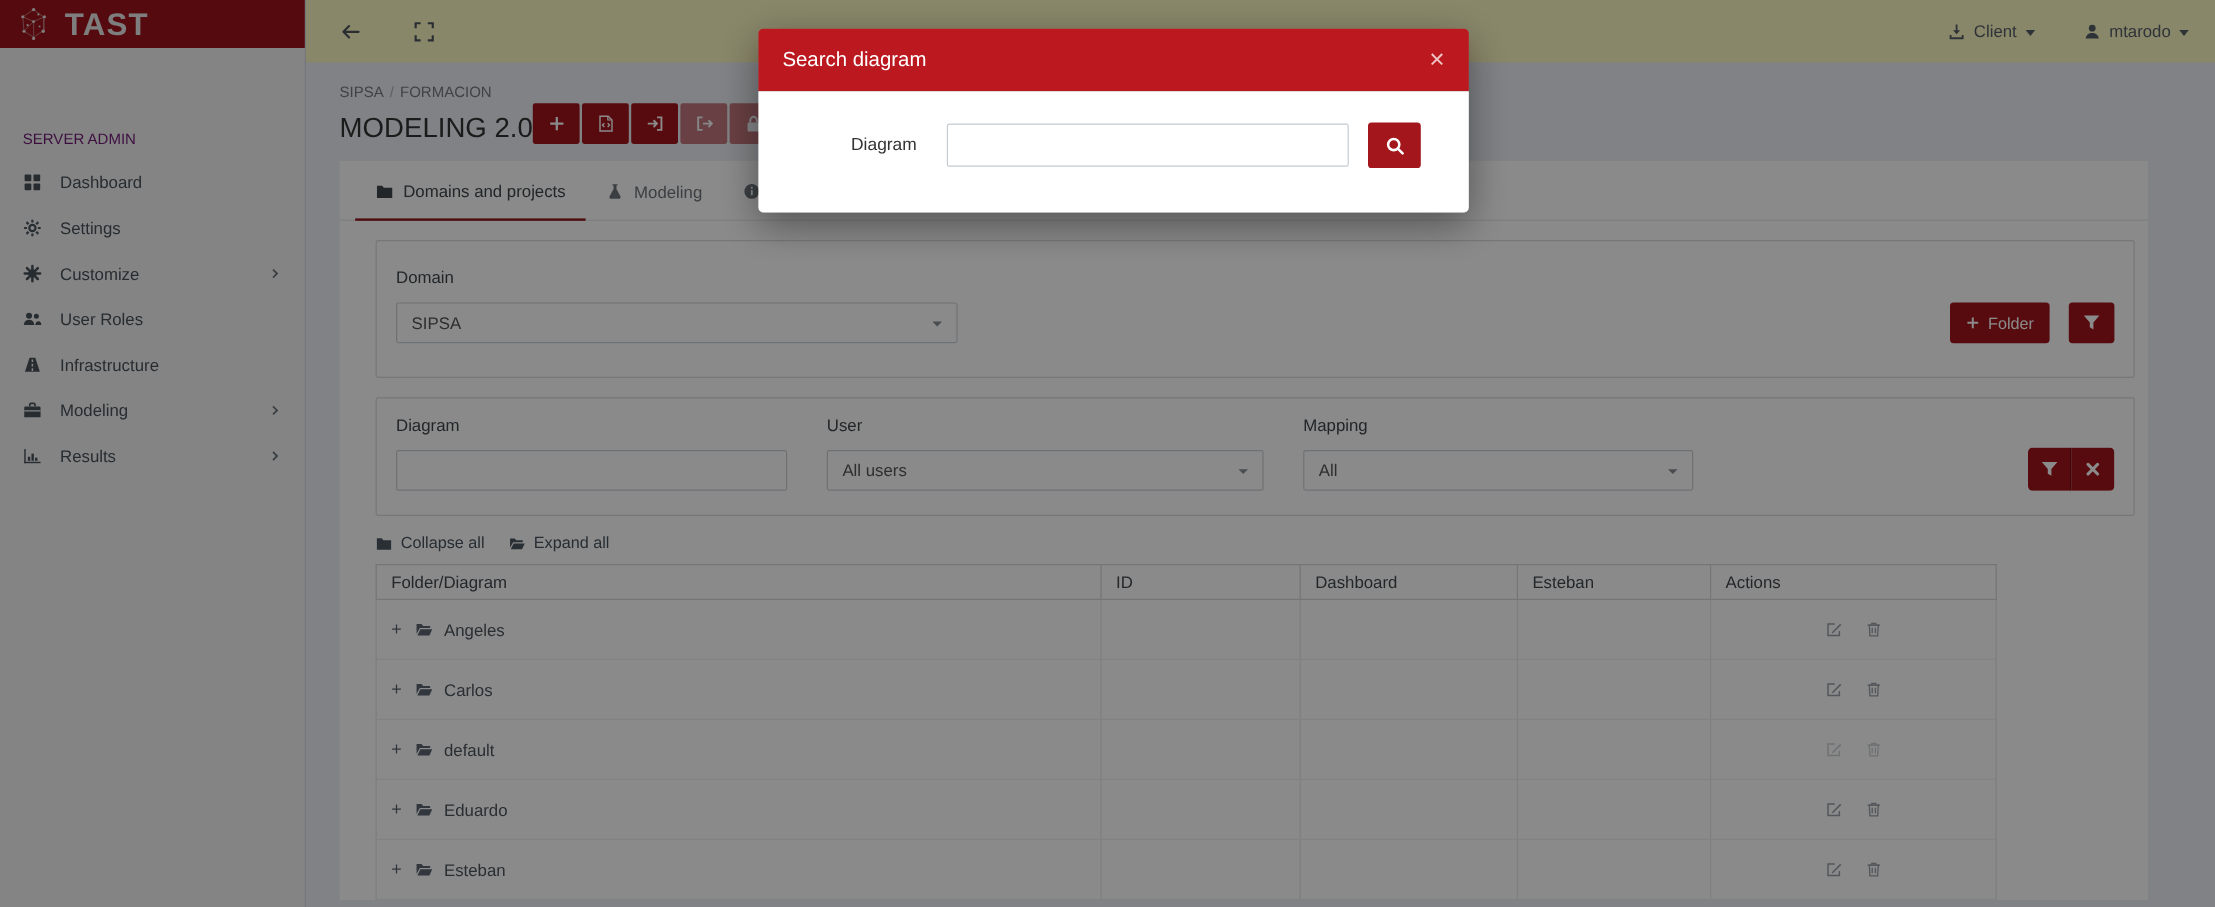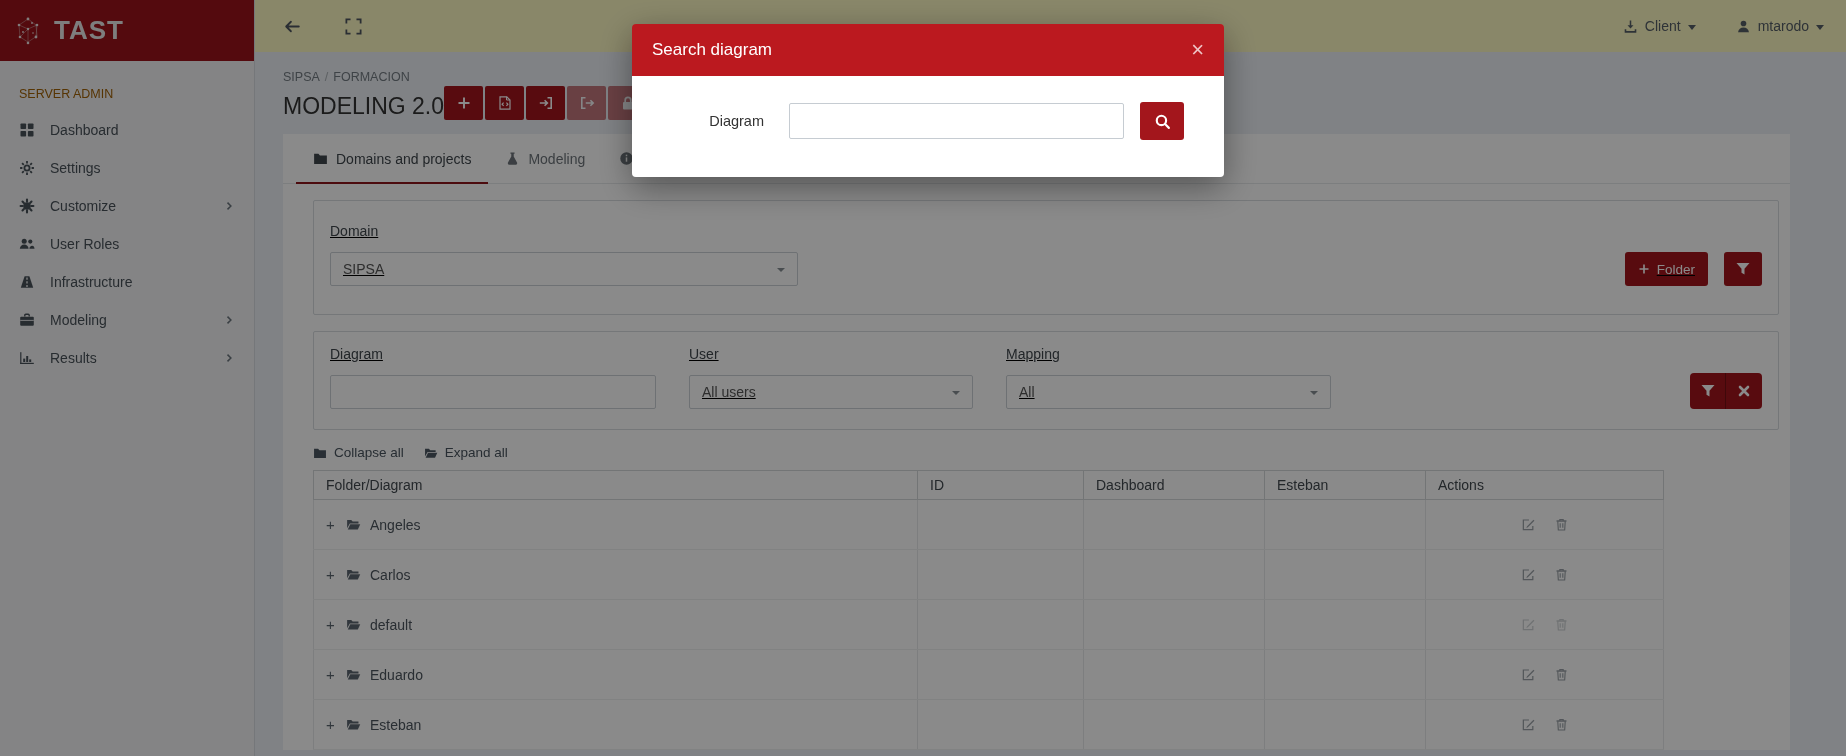--- a/index.html
+++ b/index.html
@@ -2,23 +2,23 @@
 <html><head>
 <meta charset="utf-8">
 <style>
   * { box-sizing: border-box; margin: 0; padding: 0; }
   html,body { width:1846px; height:756px; overflow:hidden; font-family:"Liberation Sans",sans-serif; background:#ecf0f5; }
 
   .app { display:flex; width:100%; height:100%; }
 
   
   .sidebar { width:255px; flex-shrink:0; background:#f4f4f5; border-right:1px solid #d9dde2; }
-  .logo { height:61px; background:#9c141a; display:flex; align-items:center; gap:11px; padding:0 13px; }
+  .logo { height:40px; background:#9c141a; display:flex; align-items:center; gap:11px; padding:0 13px; }
   .logo-text { color:#e9e9e9; font-size:26px; font-weight:bold; letter-spacing:1px; }
-  .sidebar-header { padding:26px 19px 10px; color:#a16207; font-size:12.5px; }
+  .sidebar-header { padding:26px 19px 10px; color:#701a75; font-size:12.5px;margin-top:43px; }
   .nav-item { display:flex; align-items:center; gap:15px; height:38px; padding:0 19px; color:#49525a; font-size:14px; cursor:pointer; }
   .nav-item .si { width:16px; height:16px; flex-shrink:0; color:#49525a; }
   .nav-item .chev { margin-left:auto; width:12px; height:12px; color:#6b757e; }
 
   
   .main { flex:1; display:flex; flex-direction:column; min-width:0; }
   .navbar { height:52px; background:#fef9c3; display:flex; align-items:center; padding:0 22px 0 28px; gap:42px; flex-shrink:0; }
   .nav-ic { width:19px; height:19px; color:#4e565e; cursor:pointer; }
   .nav-right { margin-left:auto; display:flex; align-items:center; gap:40px; color:#555e66; font-size:14px; }
   .nav-drop { display:flex; align-items:center; gap:7px; cursor:pointer; }
@@ -32,33 +32,33 @@
   .page-title { font-size:23px; font-weight:500; color:#333; margin-top:9px; }
 
   .btn-group-red { display:flex; gap:2px; }
   .rbtn { width:39px; height:34px; background:#a3161c; color:#fff; display:flex; align-items:center; justify-content:center; border-radius:2px; cursor:pointer; border:none; }
   .rbtn svg { width:16px; height:16px; }
   .rbtn.disabled { opacity:0.55; }
 
   
   .panel { background:#fff; margin-top:14px; min-height:608px; }
   .tabs { display:flex; padding-left:13px; border-bottom:1px solid #e6e9eb; }
-  .tab { display:flex; align-items:flex-start; gap:8px; padding:17px 17px 15px; font-size:14px; color:#6d747a; cursor:pointer; }
+  .tab { display:flex; align-items:center; gap:8px; padding:17px 17px 15px; font-size:14px; color:#6d747a; cursor:pointer; }
   .tab svg { width:15px; height:15px; }
   .tab.active { color:#3f464c; border-bottom:2px solid #8d161b; margin-bottom:-1px; }
 
-  .box { border:1px solid #d8dce0; border-radius:2px; margin:16px 11px 0 30px;text-decoration:underline; }
+  .box { border:1px solid #d8dce0; border-radius:2px; margin:16px 11px 0 30px; }
   .box-inner { display:flex; align-items:flex-end; gap:20px; }
   .box1 .box-inner { padding:22px 16px 28px; }
   .box2 .box-inner { padding:14px 16px 20px; gap:33px; }
   .field label { display:block; font-size:14px; color:#3f464c; margin-bottom:13px; }
   .select { height:34px; border:1px solid #ccd1d7; background:#fff; display:flex; align-items:center; padding:0 12px; color:#555; font-size:14px; cursor:pointer; border-radius:2px; }
   .select .caret { margin-left:auto; color:#888f95; border-top-width:4px; }
   .tinput { height:34px; border:1px solid #ccd1d7; background:#fff; padding:0 10px; font-size:14px; color:#333; border-radius:2px; width:100%; font-family:inherit; }
-  .w-dom { width:468px; } .w-diag { width:326px; } .w-user { width:284px; } .w-map { width:325px; }
+  .w-dom { width:468px; } .w-diag { width:326px; } .w-user { width:364px; } .w-map { width:325px; }
   .box-actions { margin-left:auto; display:flex; gap:16px; }
   .folder-btn { height:34px; background:#a3161c; color:#fff; border:none; border-radius:3px; font-size:13.5px; display:flex; align-items:center; gap:7px; padding:0 13px; cursor:pointer; font-family:inherit; }
   .folder-btn svg { width:12px; height:12px; }
   .btn-pair { display:flex; border-radius:4px; overflow:hidden; }
   .btn-pair .rbtn { width:36px; height:36px; border-radius:0; }
   .btn-pair .rbtn:first-child { border-right:1px solid rgba(0,0,0,0.28); }
 
   .tree-links { display:flex; align-items:center; gap:20px; margin:15px 30px 10px; font-size:13.5px; color:#49545e; }
   .tlink { display:flex; align-items:center; gap:7px; cursor:pointer; }
   .tlink svg { width:14px; height:14px; color:#4c5863; }

